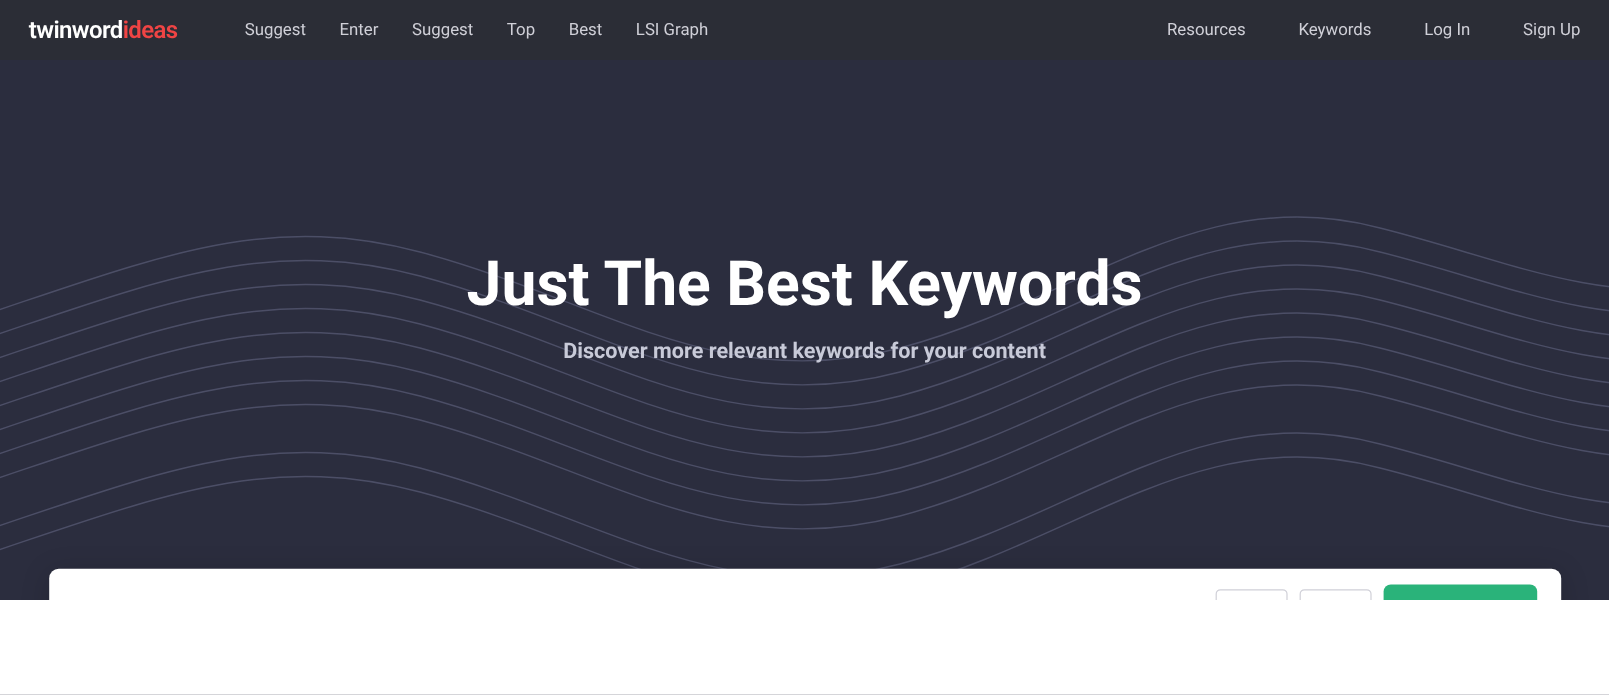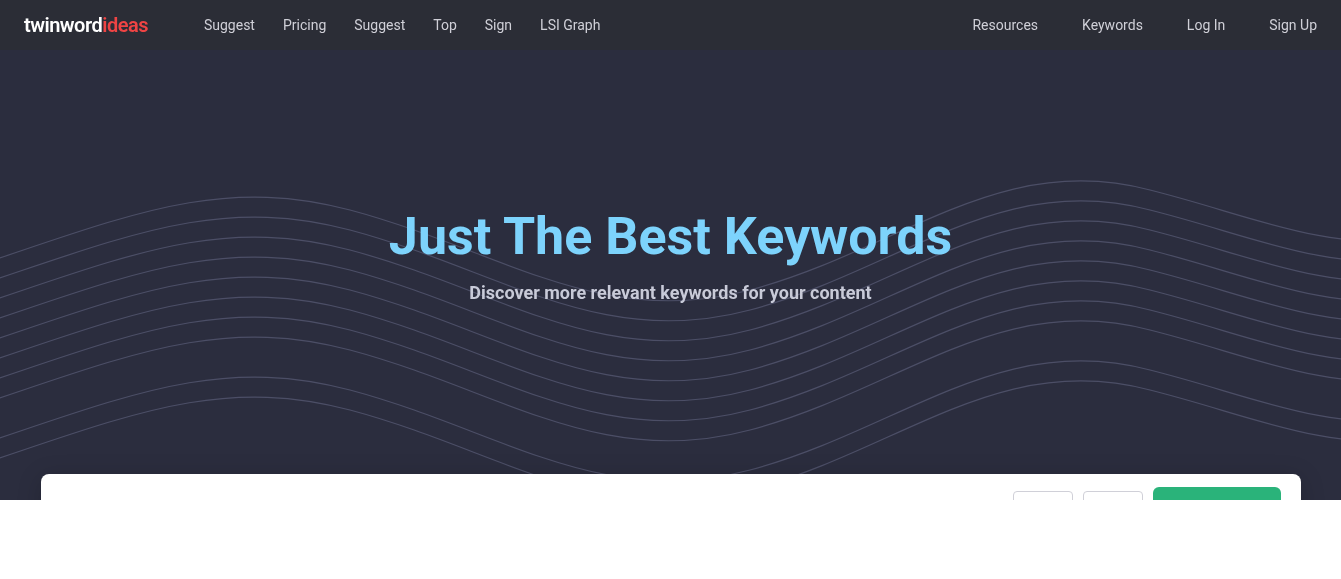--- a/index.html
+++ b/index.html
@@ -96,21 +96,21 @@
     }
 
     .hero-content {
       position: relative;
       z-index: 2;
       text-align: center;
       margin-top: -40px;
     }
 
     .hero-title {
-      color: #7dd3fc;
+      color: #ffffff;
       font-size: 52px;
       font-weight: 700;
       line-height: 1.15;
       margin-bottom: 16px;
     }
 
     .hero-subtitle {
       color: #c8cad8;
       font-size: 18px;
       font-weight: 700;
@@ -176,24 +176,24 @@
 <body>
 
 <nav class="navbar">
   <div class="navbar-left">
     <div class="logo">
       <span class="logo-twinword">twinword</span>
       <span class="logo-ideas">ideas</span>
     </div>
     <div class="nav-links">
       <a class="nav-link">Suggest</a>
-      <a class="nav-link">Pricing</a>
+      <a class="nav-link">Enter</a>
       <a class="nav-link">Suggest</a>
       <a class="nav-link">Top</a>
-      <a class="nav-link">Sign</a>
+      <a class="nav-link">Best</a>
       <a class="nav-link">LSI Graph</a>
     </div>
   </div>
   <div class="navbar-right">
     <a class="nav-link">Resources</a>
     <a class="nav-link">Keywords</a>
     <a class="nav-link">Log In</a>
     <a class="nav-link">Sign Up</a>
   </div>
 </nav>

